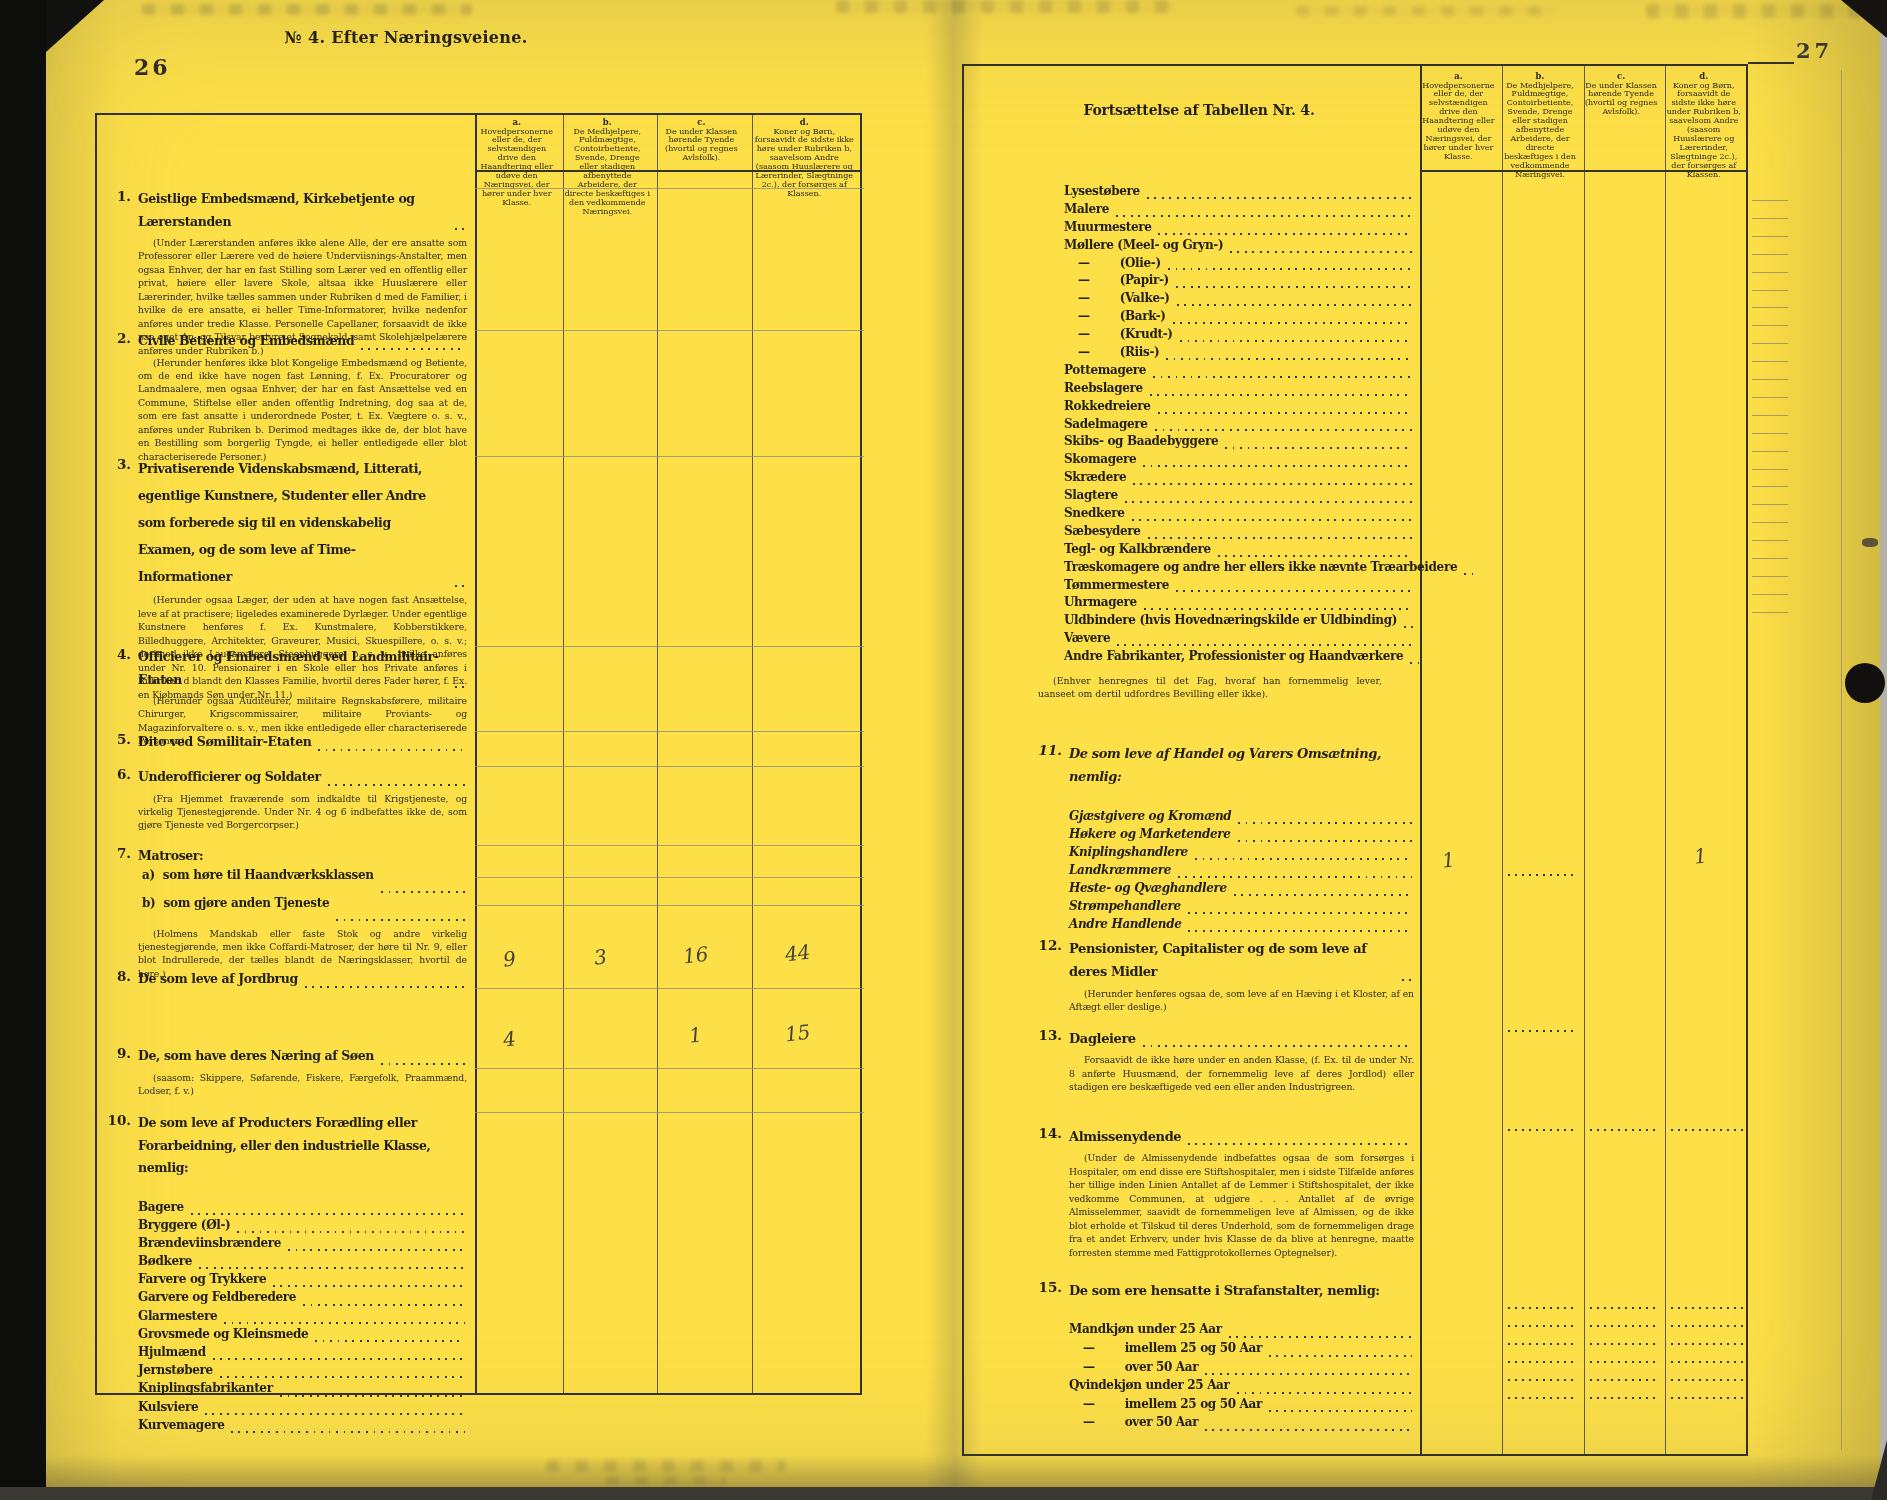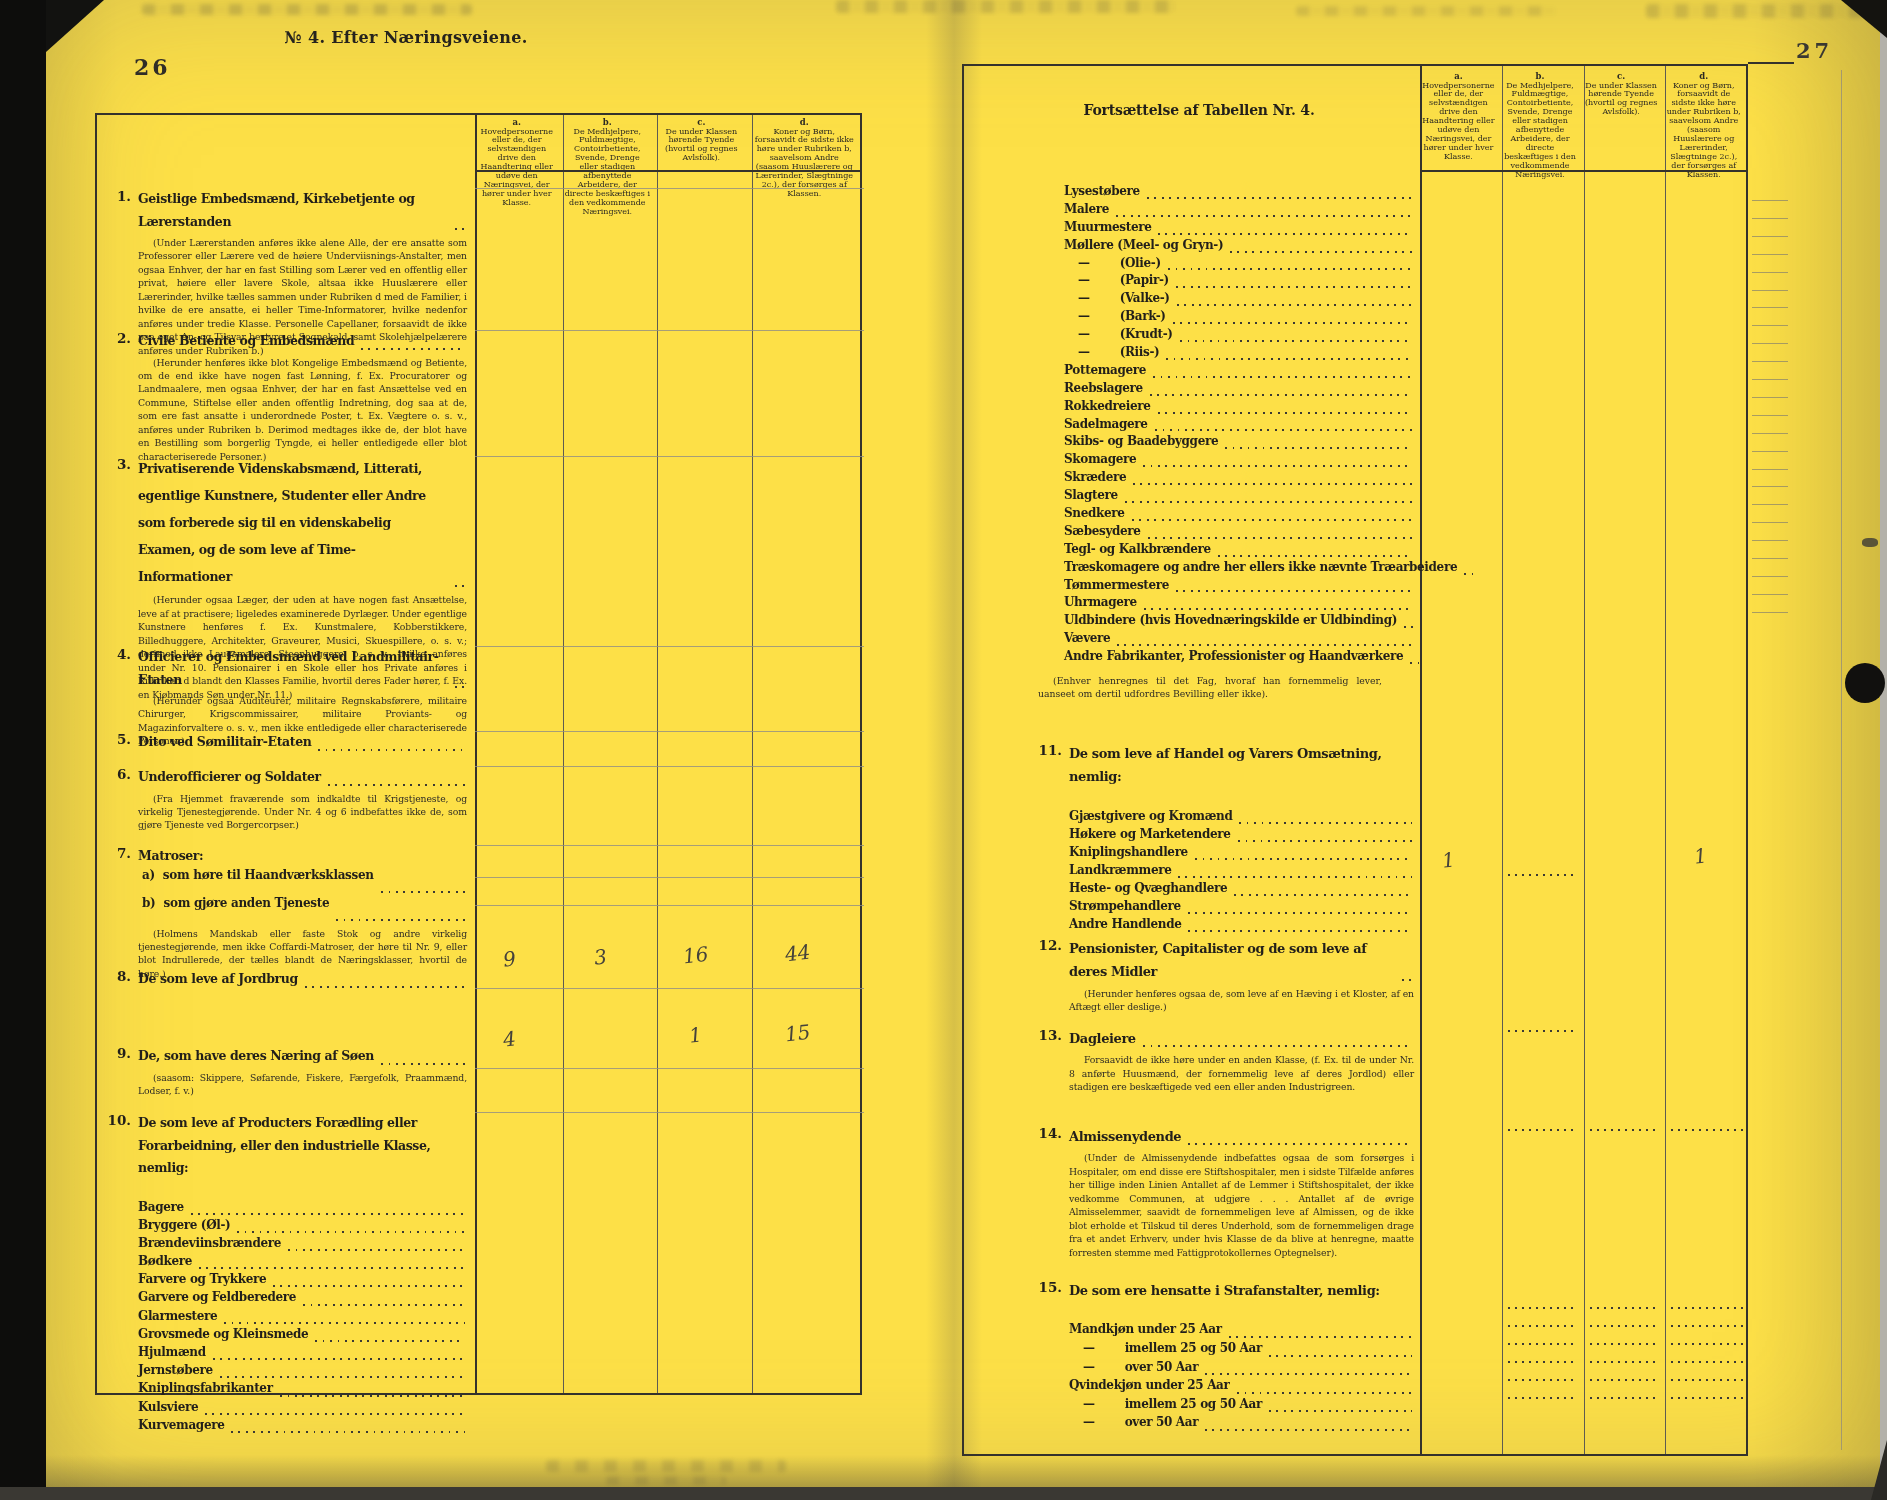--- a/index.html
+++ b/index.html
@@ -455,21 +455,21 @@
           <div class="item">
             <span class="ilbl">Vævere</span>
             <span class="leader"></span>
           </div>
           <div class="item">
             <span class="ilbl">Andre Fabrikanter, Professionister og Haandværkere</span>
             <span class="leader"></span>
           </div>
         </div>
       <div class="occnote">(Enhver henregnes til det Fag, hvoraf han fornemmelig lever, uanseet om dertil udfordres Bevilling eller ikke).</div>
-    <div class="sec sec-r" style="top: 676px;">
+    <div class="sec sec-r" style="top: 676px; font-style: italic;">
           <div class="num">11.</div>
           <div class="sbody">
             <div class="trow">
               <span class="stitle">De som leve af Handel og Varers Omsætning, nemlig:</span>
             </div>
             <div class="items items-11">
               <div class="item">
                 <span class="ilbl">Gjæstgivere og Kromænd</span>
                 <span class="leader"></span>
               </div>

